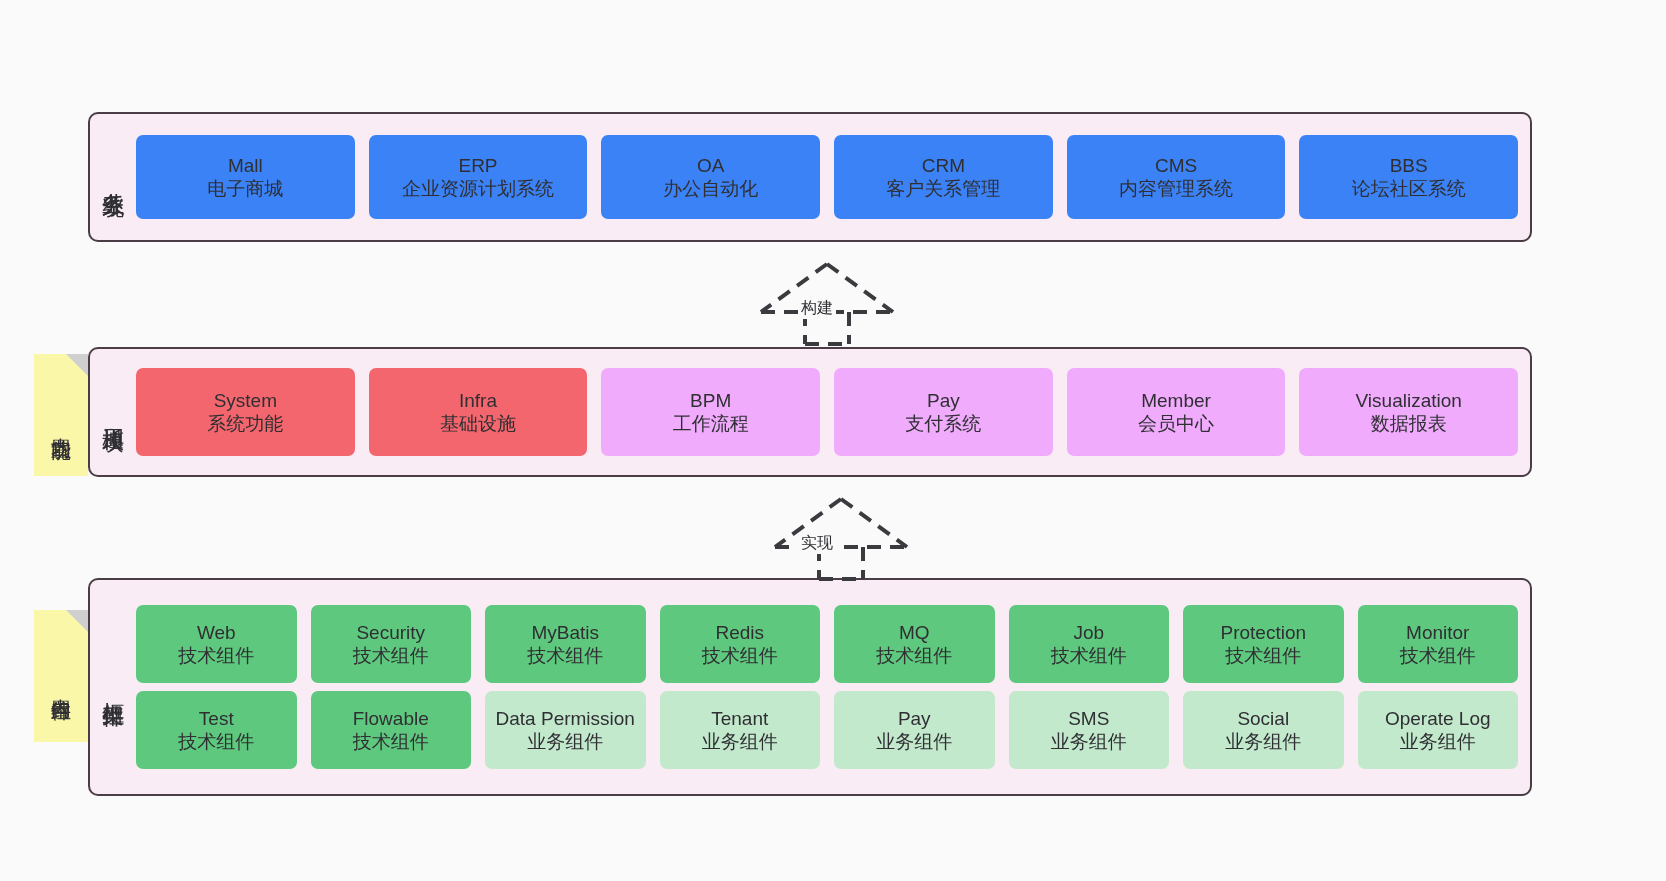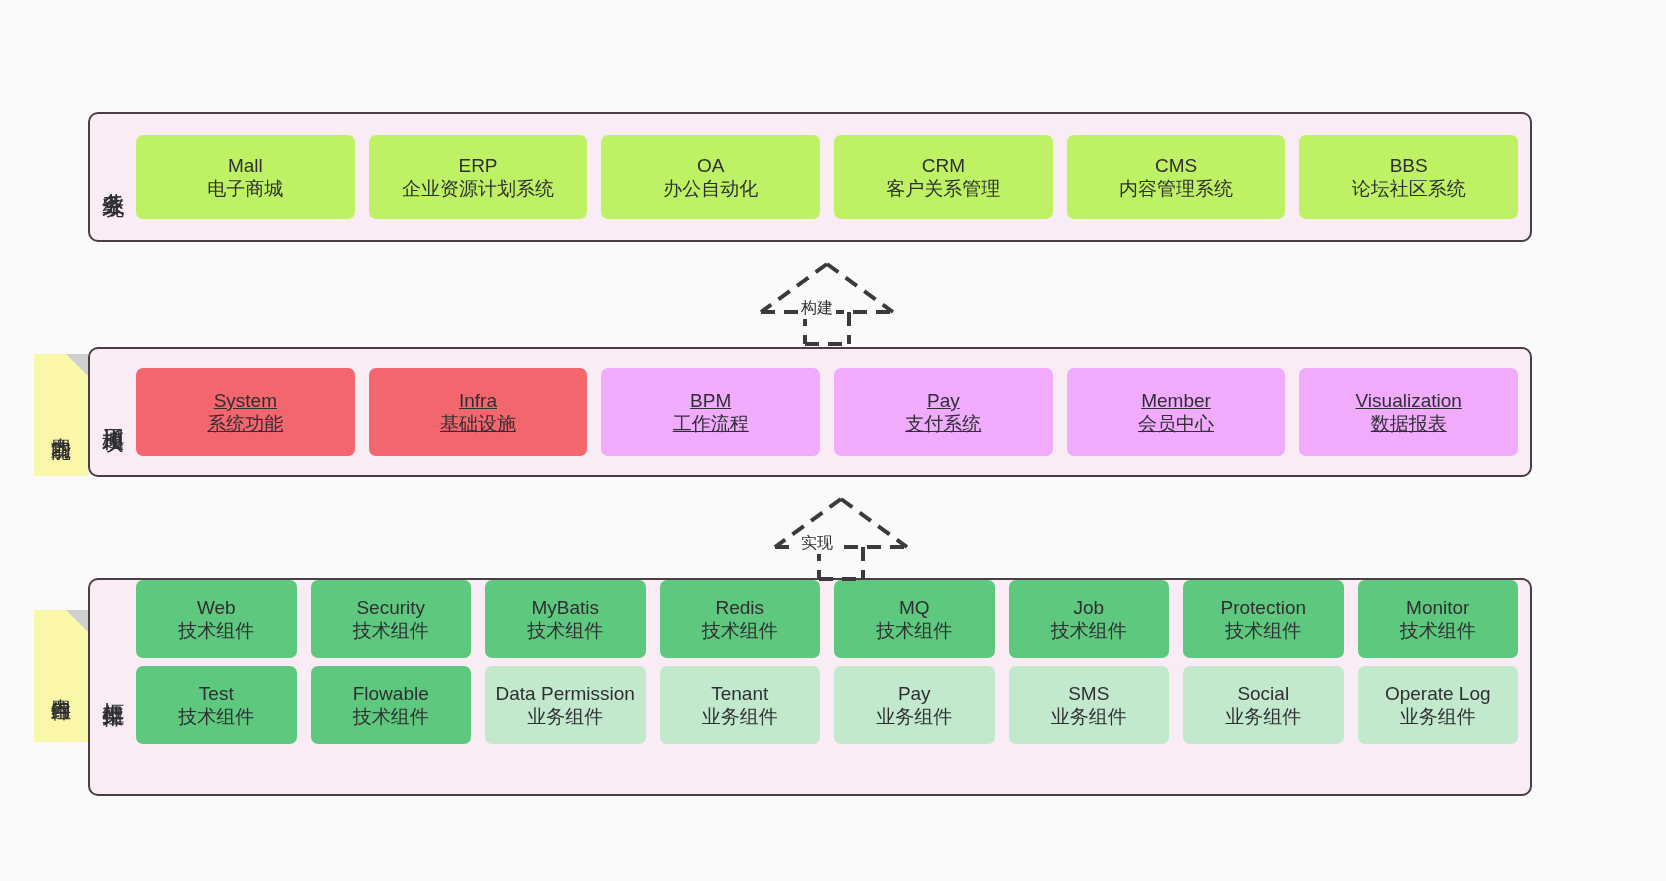--- a/index.html
+++ b/index.html
@@ -44,21 +44,21 @@
   }
   .layer-body {
     flex: 1 1 auto;
     display: flex;
     align-items: center;
     gap: 14px;
     padding: 0 12px 0 0;
   }
   .layer-body.two-rows {
     flex-direction: column;
-    justify-content: flex-start;
+    justify-content: center;
     gap: 8px;
   }
   .row-line {
     display: flex;
     align-items: stretch;
     gap: 14px;
     width: 100%;
   }
 
   
@@ -74,29 +74,29 @@
     line-height: 1.22;
     color: #2f2f33;
     box-sizing: border-box;
     padding: 4px 6px;
     min-width: 0;
   }
   .card .t1 { white-space: nowrap; }
   .card .t2 { white-space: nowrap; }
   .card.wrap .t1 { white-space: normal; }
 
-  .c-blue        { background: #bef264; }
+  .c-blue        { background: #3b82f6; }
   .c-red         { background: #f4666e; }
   .c-pink        { background: #f0abfc; }
   .c-green       { background: #5ec97e; }
   .c-greenlight  { background: #c3e9cd; }
 
   
   .h-big   { height: 84px; }
-  .h-mid   { height: 88px; text-decoration: underline; }
+  .h-mid   { height: 88px; }
   .h-small { height: 78px; }
 
   
   .sticky {
     position: absolute;
     width: 54px;
     background: #fbf7a8;
     z-index: 1;
     display: flex;
     align-items: center;

